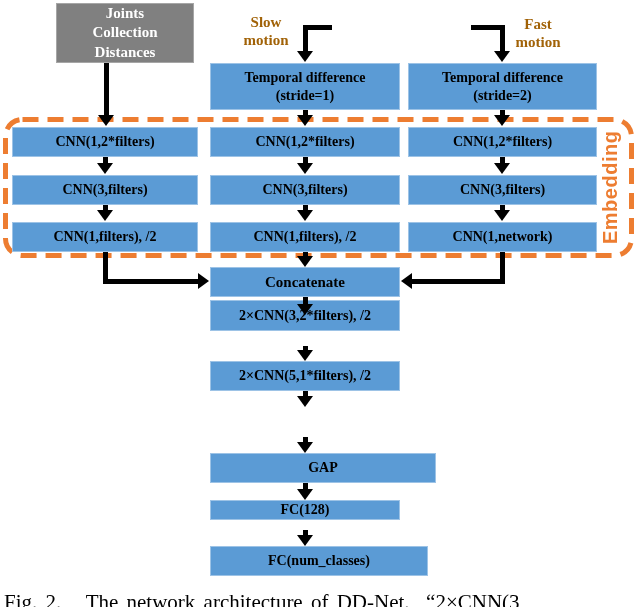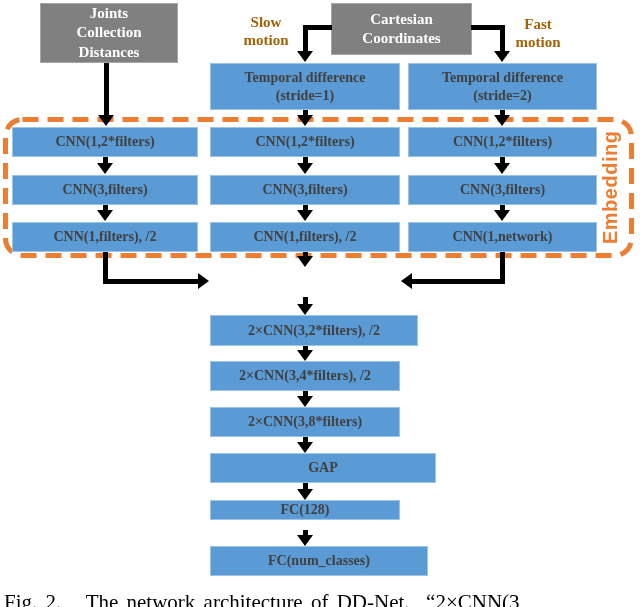--- a/index.html
+++ b/index.html
@@ -2,21 +2,21 @@
 <html><head>
 <meta charset="utf-8">
 <style>
   html,body{margin:0;padding:0;background:#ffffff;}
   .canvas{
     position:relative;width:640px;height:607px;overflow:hidden;background:#fff;
     font-family:"Liberation Serif", serif;
   }
   .box{
     position:absolute;display:flex;align-items:center;justify-content:center;
-    text-align:center;font-weight:bold;color:#404040;box-sizing:border-box;
+    text-align:center;font-weight:bold;color:#000000;box-sizing:border-box;
     white-space:pre-line;line-height:1.25;
   }
   .blue{background:#5B9BD5;border:1px solid #9DC3E6;font-size:14px;}
   .gray{background:#808080;border:1px solid #a6a6a6;color:#ffffff;font-size:15px;line-height:1.3;}
   .mlabel{
     position:absolute;font-weight:bold;font-size:15px;color:#a16207;text-align:center;
     white-space:pre-line;line-height:1.2;
   }
   .overlay{position:absolute;left:0;top:0;pointer-events:none;}
   .embed-label{
@@ -48,25 +48,23 @@
     position:absolute;left:4px;top:590px;width:700px;
     font-family:"Liberation Serif", serif;font-size:21px;color:#000;
     white-space:pre;word-spacing:3px;
   }
 </style>
 </head>
 <body>
 
 <div class="canvas">
 
-  <div class="box gray" style="left:40px;top:3px;width:138px;height:60px">Joints
+  <div class="box gray" style="left:56px;top:3px;width:138px;height:60px">Joints
 Collection
 Distances</div>
-  <div class="box gray" style="left:331px;top:3px;width:141px;height:52px">Cartesian
-Coordinates</div>
 
   <div class="mlabel" style="left:228px;top:13px;width:76px">Slow
 motion</div>
   <div class="mlabel" style="left:502px;top:15px;width:72px">Fast
 motion</div>
 
   <div class="box blue" style="left:210px;top:63px;width:190px;height:47px">Temporal difference
 (stride=1)</div>
   <div class="box blue" style="left:408px;top:63px;width:189px;height:47px">Temporal difference
 (stride=2)</div>
@@ -82,23 +80,23 @@
   <div class="box blue" style="left:12px;top:222px;width:186px;height:30px">CNN(1,filters), /2</div>
 
   <div class="box blue" style="left:210px;top:127px;width:190px;height:30px">CNN(1,2*filters)</div>
   <div class="box blue" style="left:210px;top:175px;width:190px;height:30px">CNN(3,filters)</div>
   <div class="box blue" style="left:210px;top:222px;width:190px;height:30px">CNN(1,filters), /2</div>
 
   <div class="box blue" style="left:408px;top:127px;width:189px;height:30px">CNN(1,2*filters)</div>
   <div class="box blue" style="left:408px;top:175px;width:189px;height:30px">CNN(3,filters)</div>
   <div class="box blue" style="left:408px;top:222px;width:189px;height:30px">CNN(1,network)</div>
 
-  <div class="box blue" style="left:210px;top:315px;width:208px;height:31px">2×CNN(3,2*filters), /2</div>
-  <div class="box blue" style="left:210px;top:361px;width:190px;height:30px">2×CNN(3,4*filters), /2</div>
-  <div class="box blue" style="left:210px;top:407px;width:190px;height:30px">2×CNN(3,8*filters)</div>
+  <div class="box blue" style="left:210px;top:267px;width:190px;height:30px;font-size:15px">Concatenate</div>
+  <div class="box blue" style="left:210px;top:300px;width:190px;height:31px">2×CNN(3,2*filters), /2</div>
+  <div class="box blue" style="left:210px;top:361px;width:190px;height:30px">2×CNN(5,1*filters), /2</div>
   <div class="box blue" style="left:210px;top:453px;width:226px;height:30px">GAP</div>
   <div class="box blue" style="left:210px;top:500px;width:190px;height:20px">FC(128)</div>
   <div class="box blue" style="left:210px;top:546px;width:218px;height:30px">FC(num_classes)</div>
 
   <div class="ln" style="left:303px;top:25px;width:29px;height:5px"></div>
   <div class="av" style="left:303px;top:25px;height:26px"></div>
 
   <div class="ln" style="left:471px;top:25px;width:33px;height:5px"></div>
   <div class="av" style="left:500px;top:25px;height:26px"></div>
 

